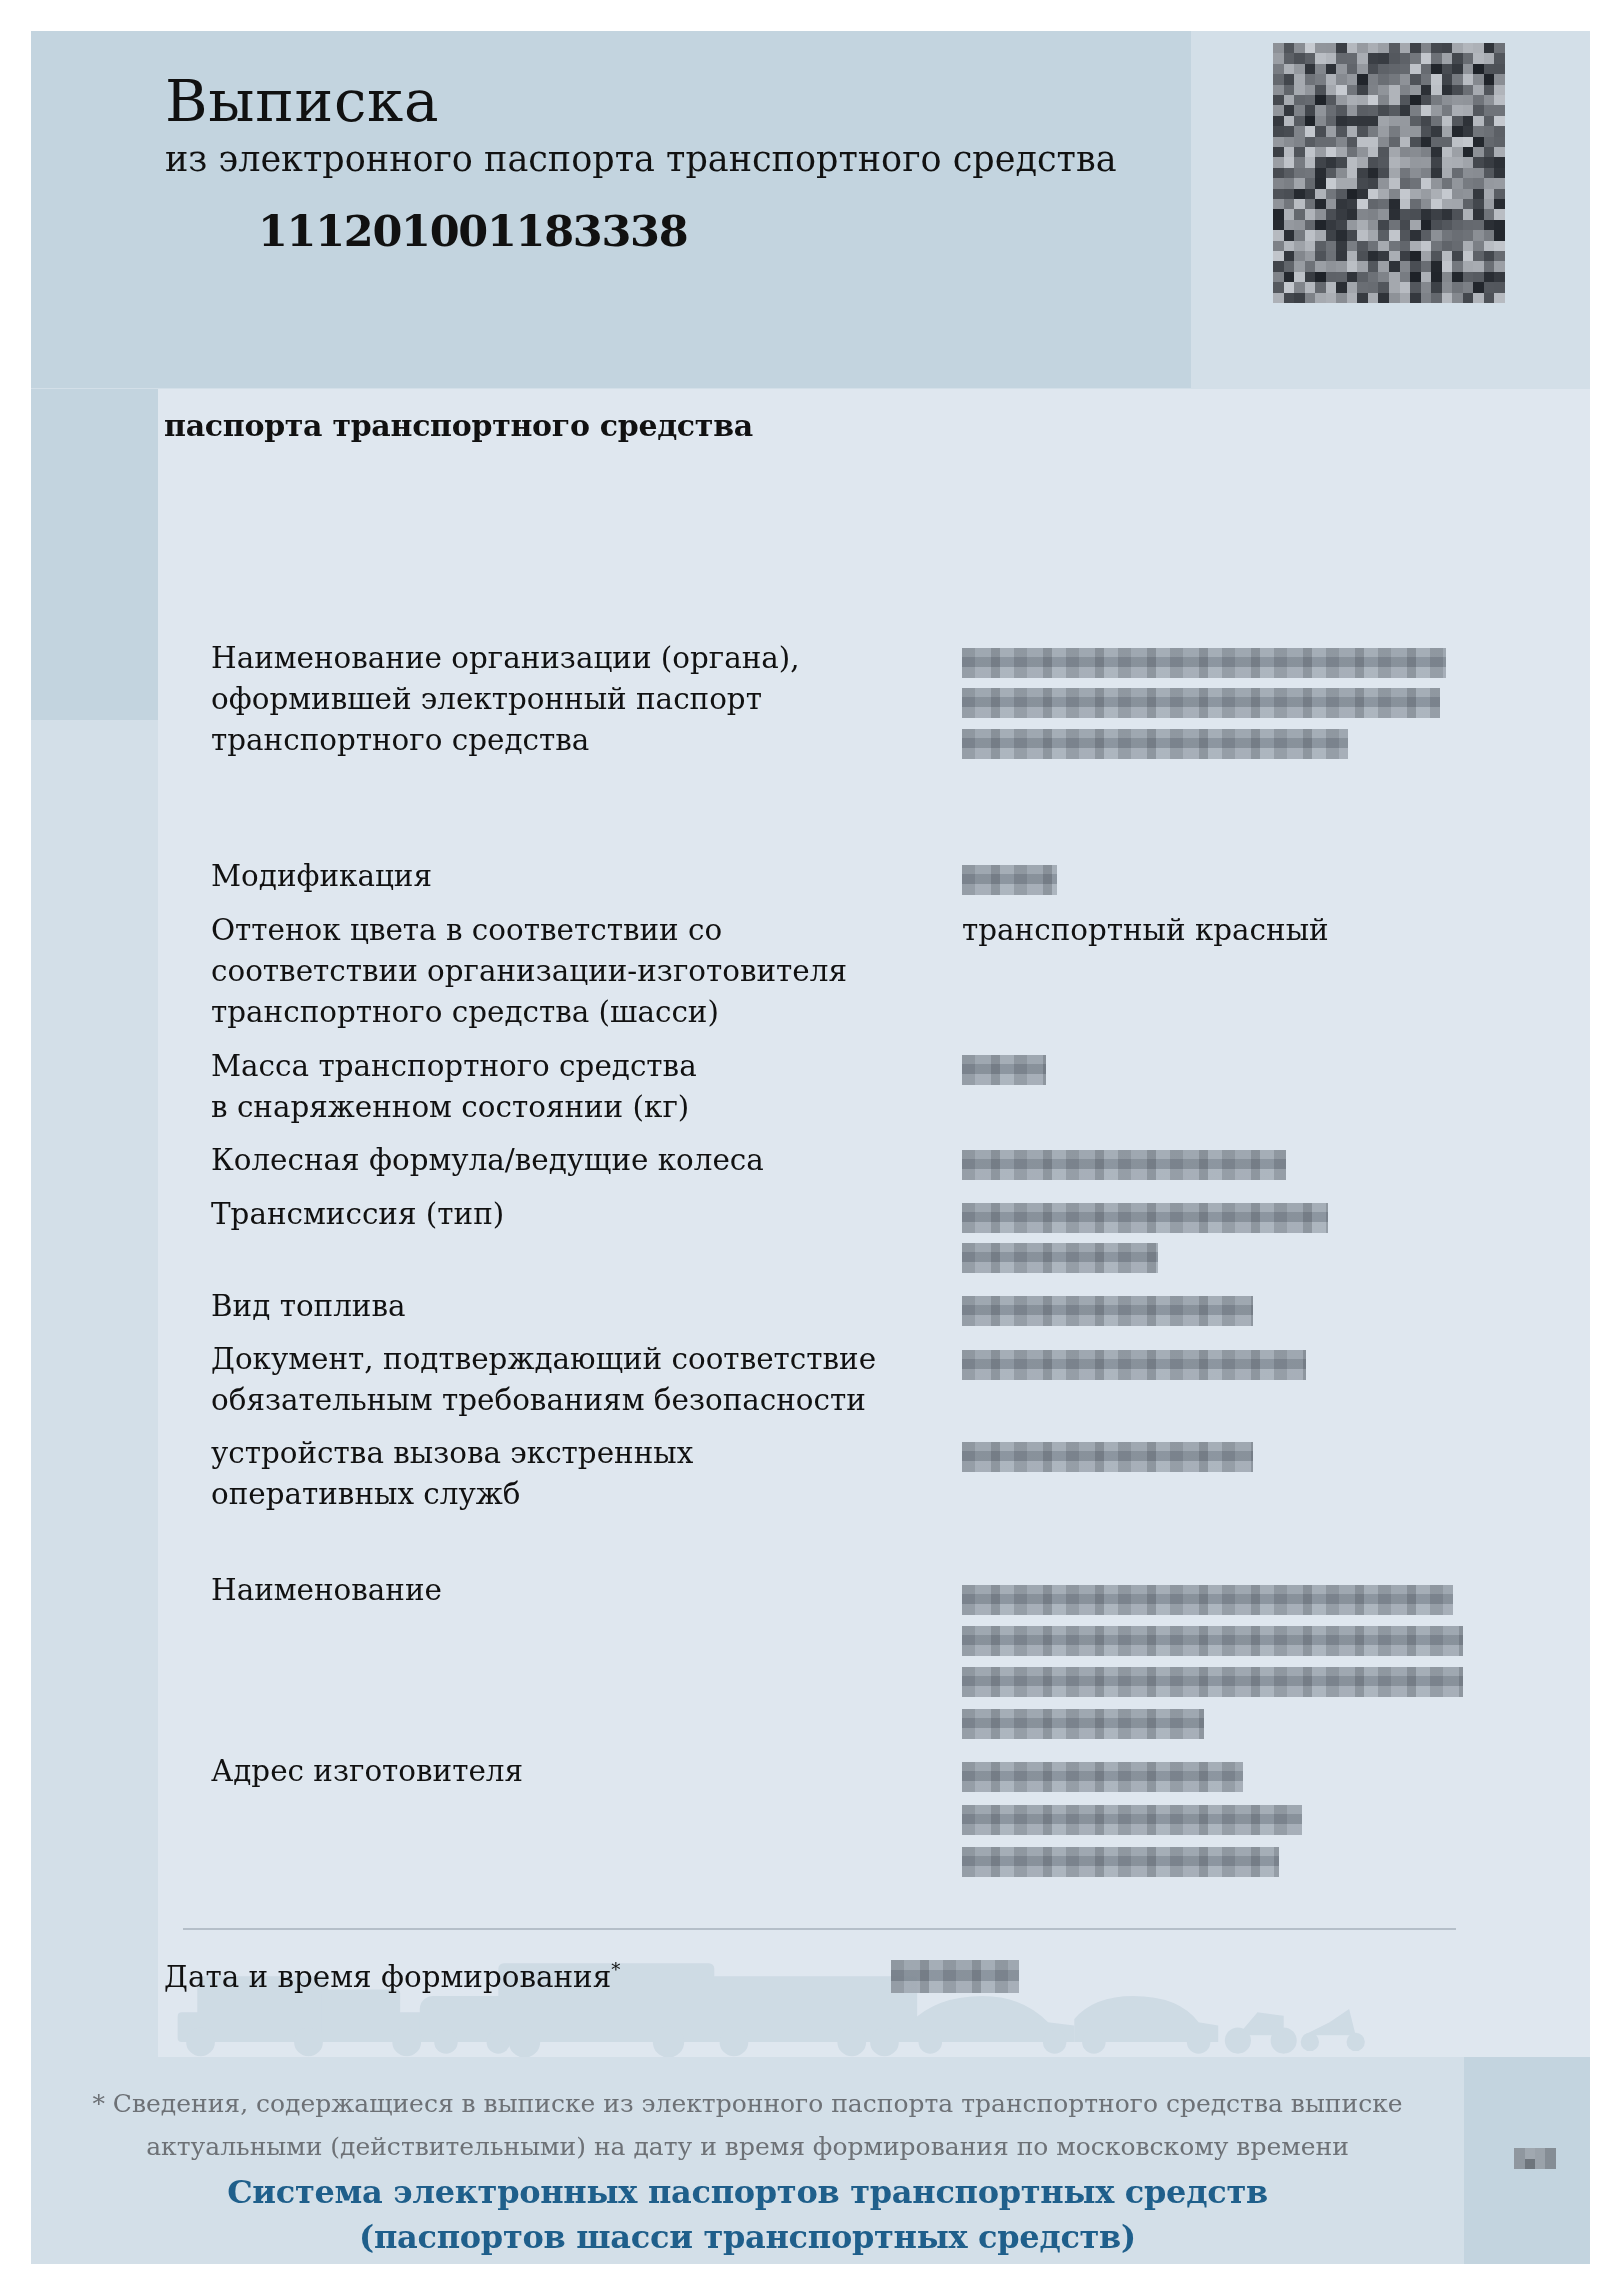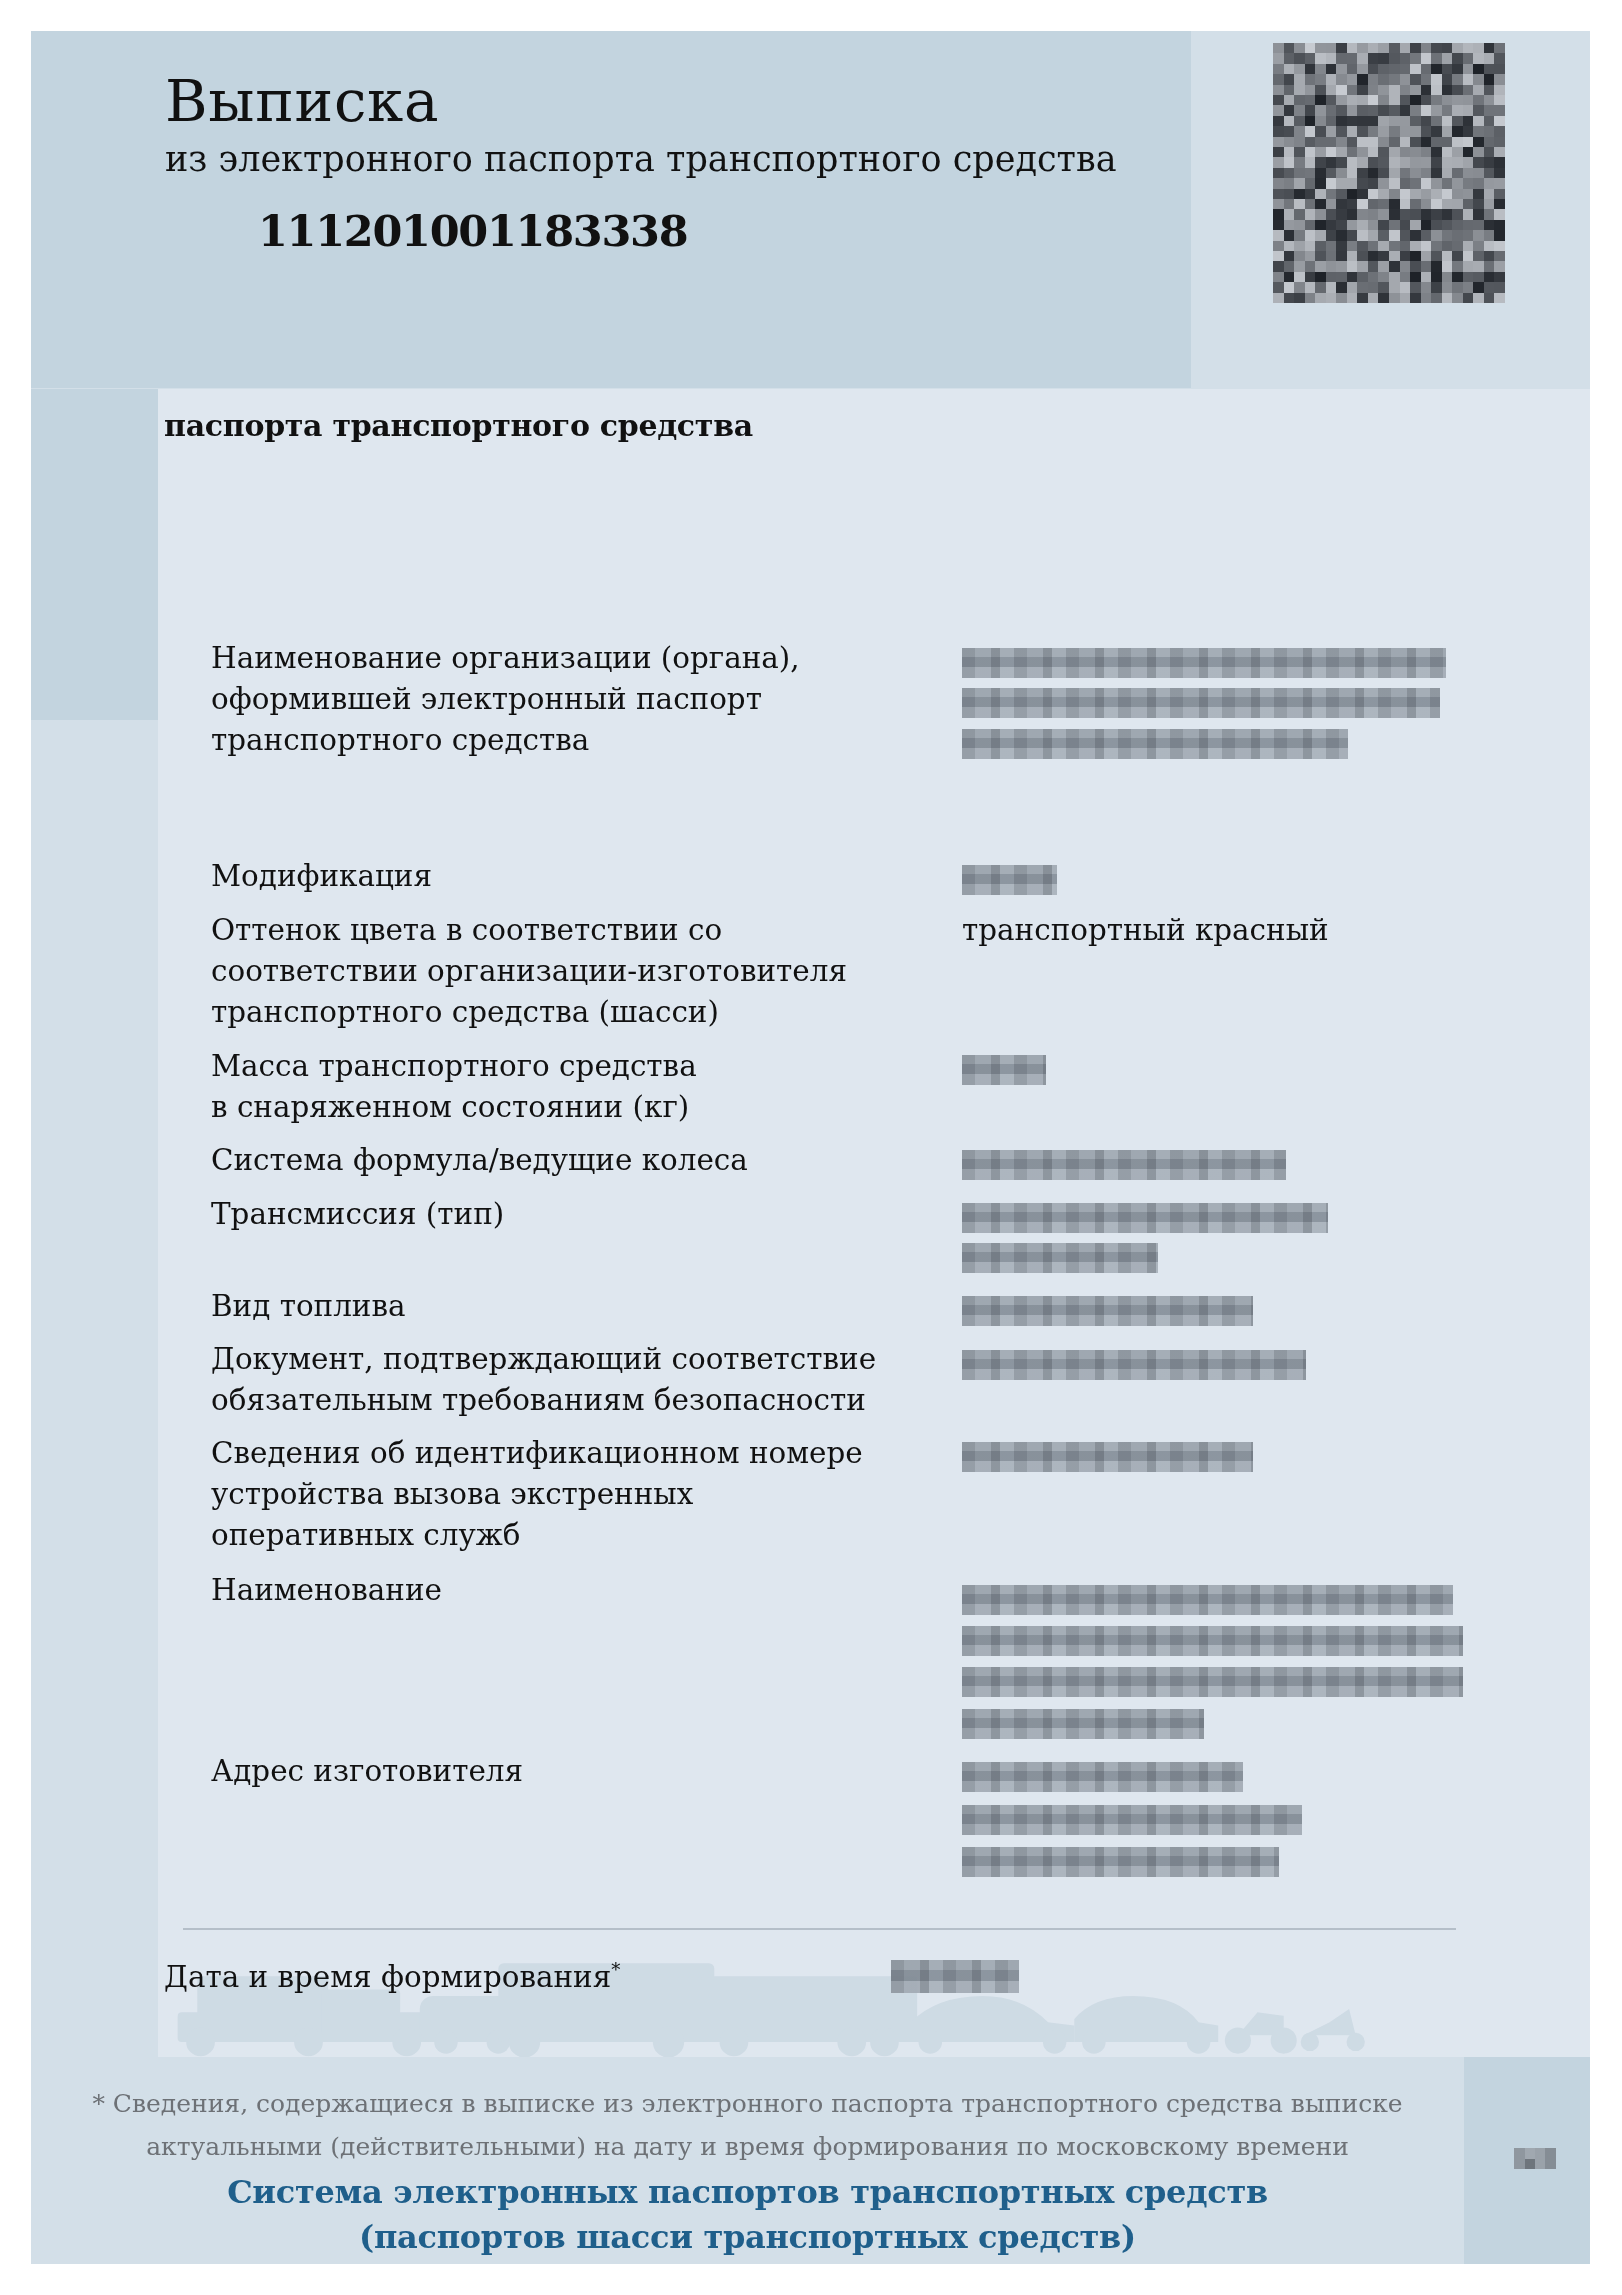--- a/index.html
+++ b/index.html
@@ -640,21 +640,21 @@
 </div>
 <div class="abs value" style="top:910px">транспортный красный</div>
 
 <div class="abs label" style="top:1046px">
   <div>Масса транспортного средства</div>
   <div>в снаряженном состоянии (кг)</div>
 </div>
 <div class="abs redact" style="top:1055px;width:84px"></div>
 
 <div class="abs label" style="top:1140px">
-  <div>Система формула/ведущие колеса</div>
+  <div>Колесная формула/ведущие колеса</div>
 </div>
 <div class="abs redact" style="top:1150px;width:324px"></div>
 
 <div class="abs label" style="top:1194px">
   <div>Трансмиссия (тип)</div>
 </div>
 <div class="abs redact" style="top:1203px;width:366px"></div>
 <div class="abs redact" style="top:1243px;width:196px"></div>
 
 <div class="abs label" style="top:1286px">
@@ -662,21 +662,20 @@
 </div>
 <div class="abs redact" style="top:1296px;width:291px"></div>
 
 <div class="abs label" style="top:1339px">
   <div>Документ, подтверждающий соответствие</div>
   <div>обязательным требованиям безопасности</div>
 </div>
 <div class="abs redact" style="top:1350px;width:344px"></div>
 
 <div class="abs label" style="top:1433px">
-  <div>Сведения об идентификационном номере</div>
   <div>устройства вызова экстренных</div>
   <div>оперативных служб</div>
 </div>
 <div class="abs redact" style="top:1442px;width:291px"></div>
 
 <div class="abs label" style="top:1570px">
   <div>Наименование</div>
 </div>
 <div class="abs redact" style="top:1585px;width:491px"></div>
 <div class="abs redact" style="top:1626px;width:501px"></div>

